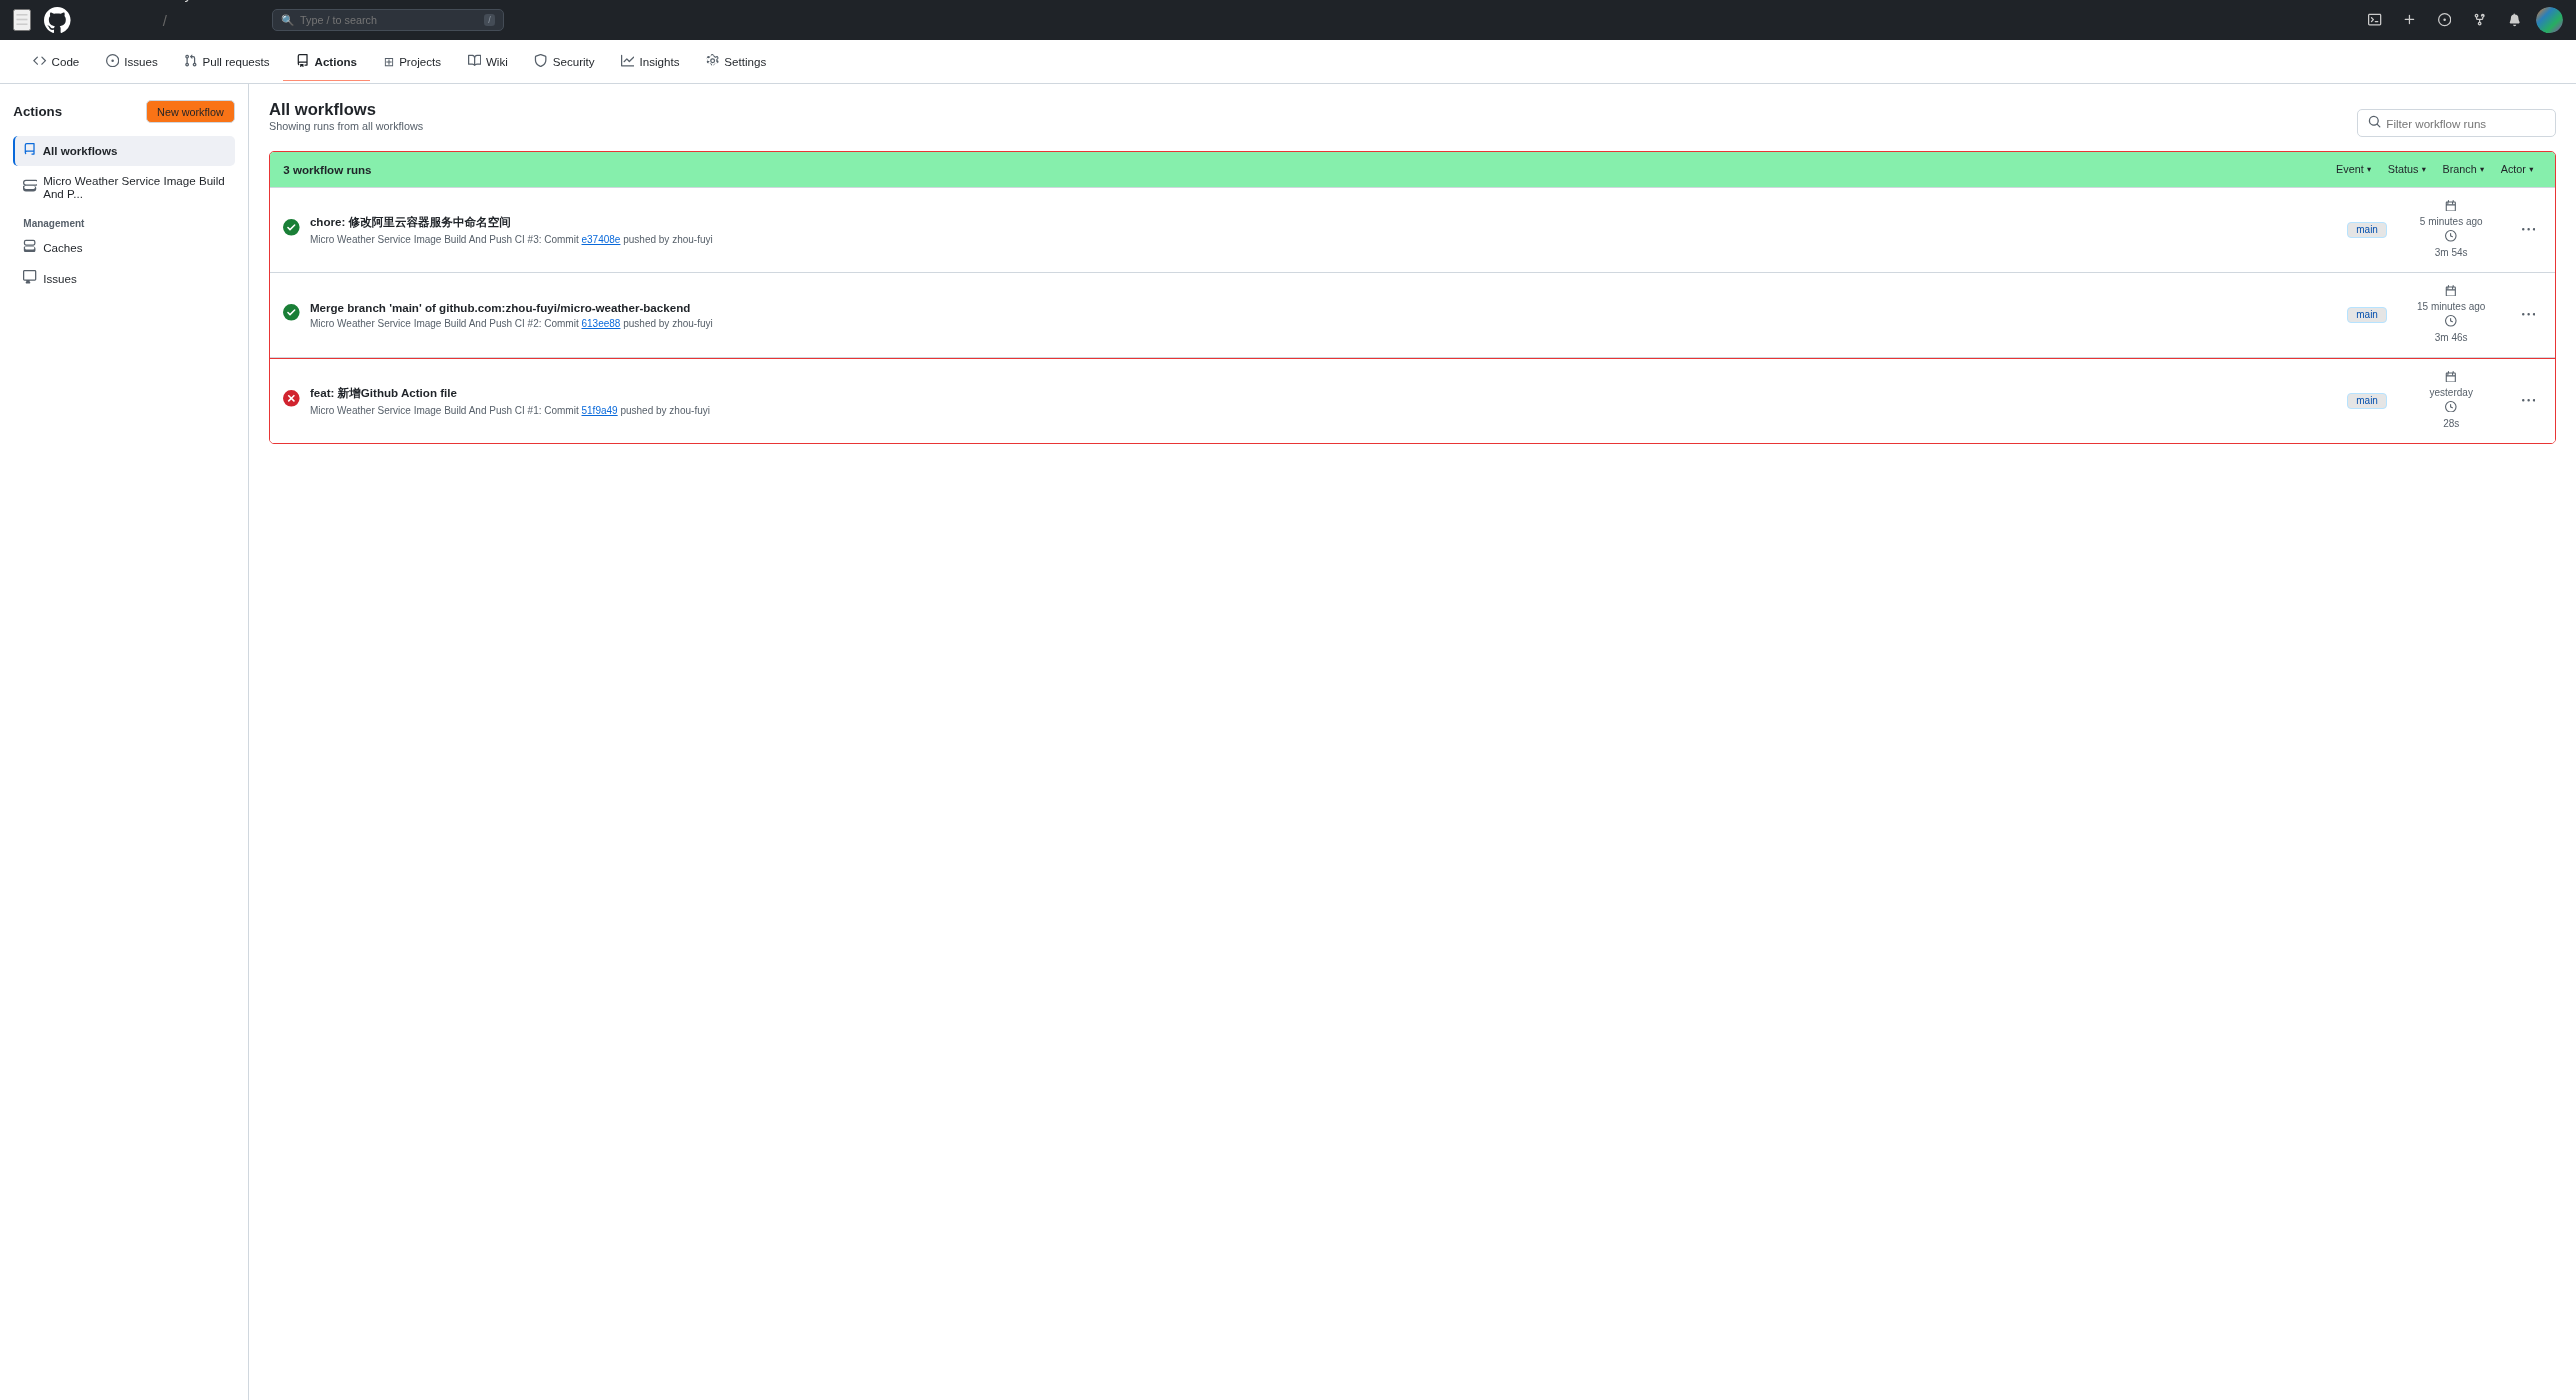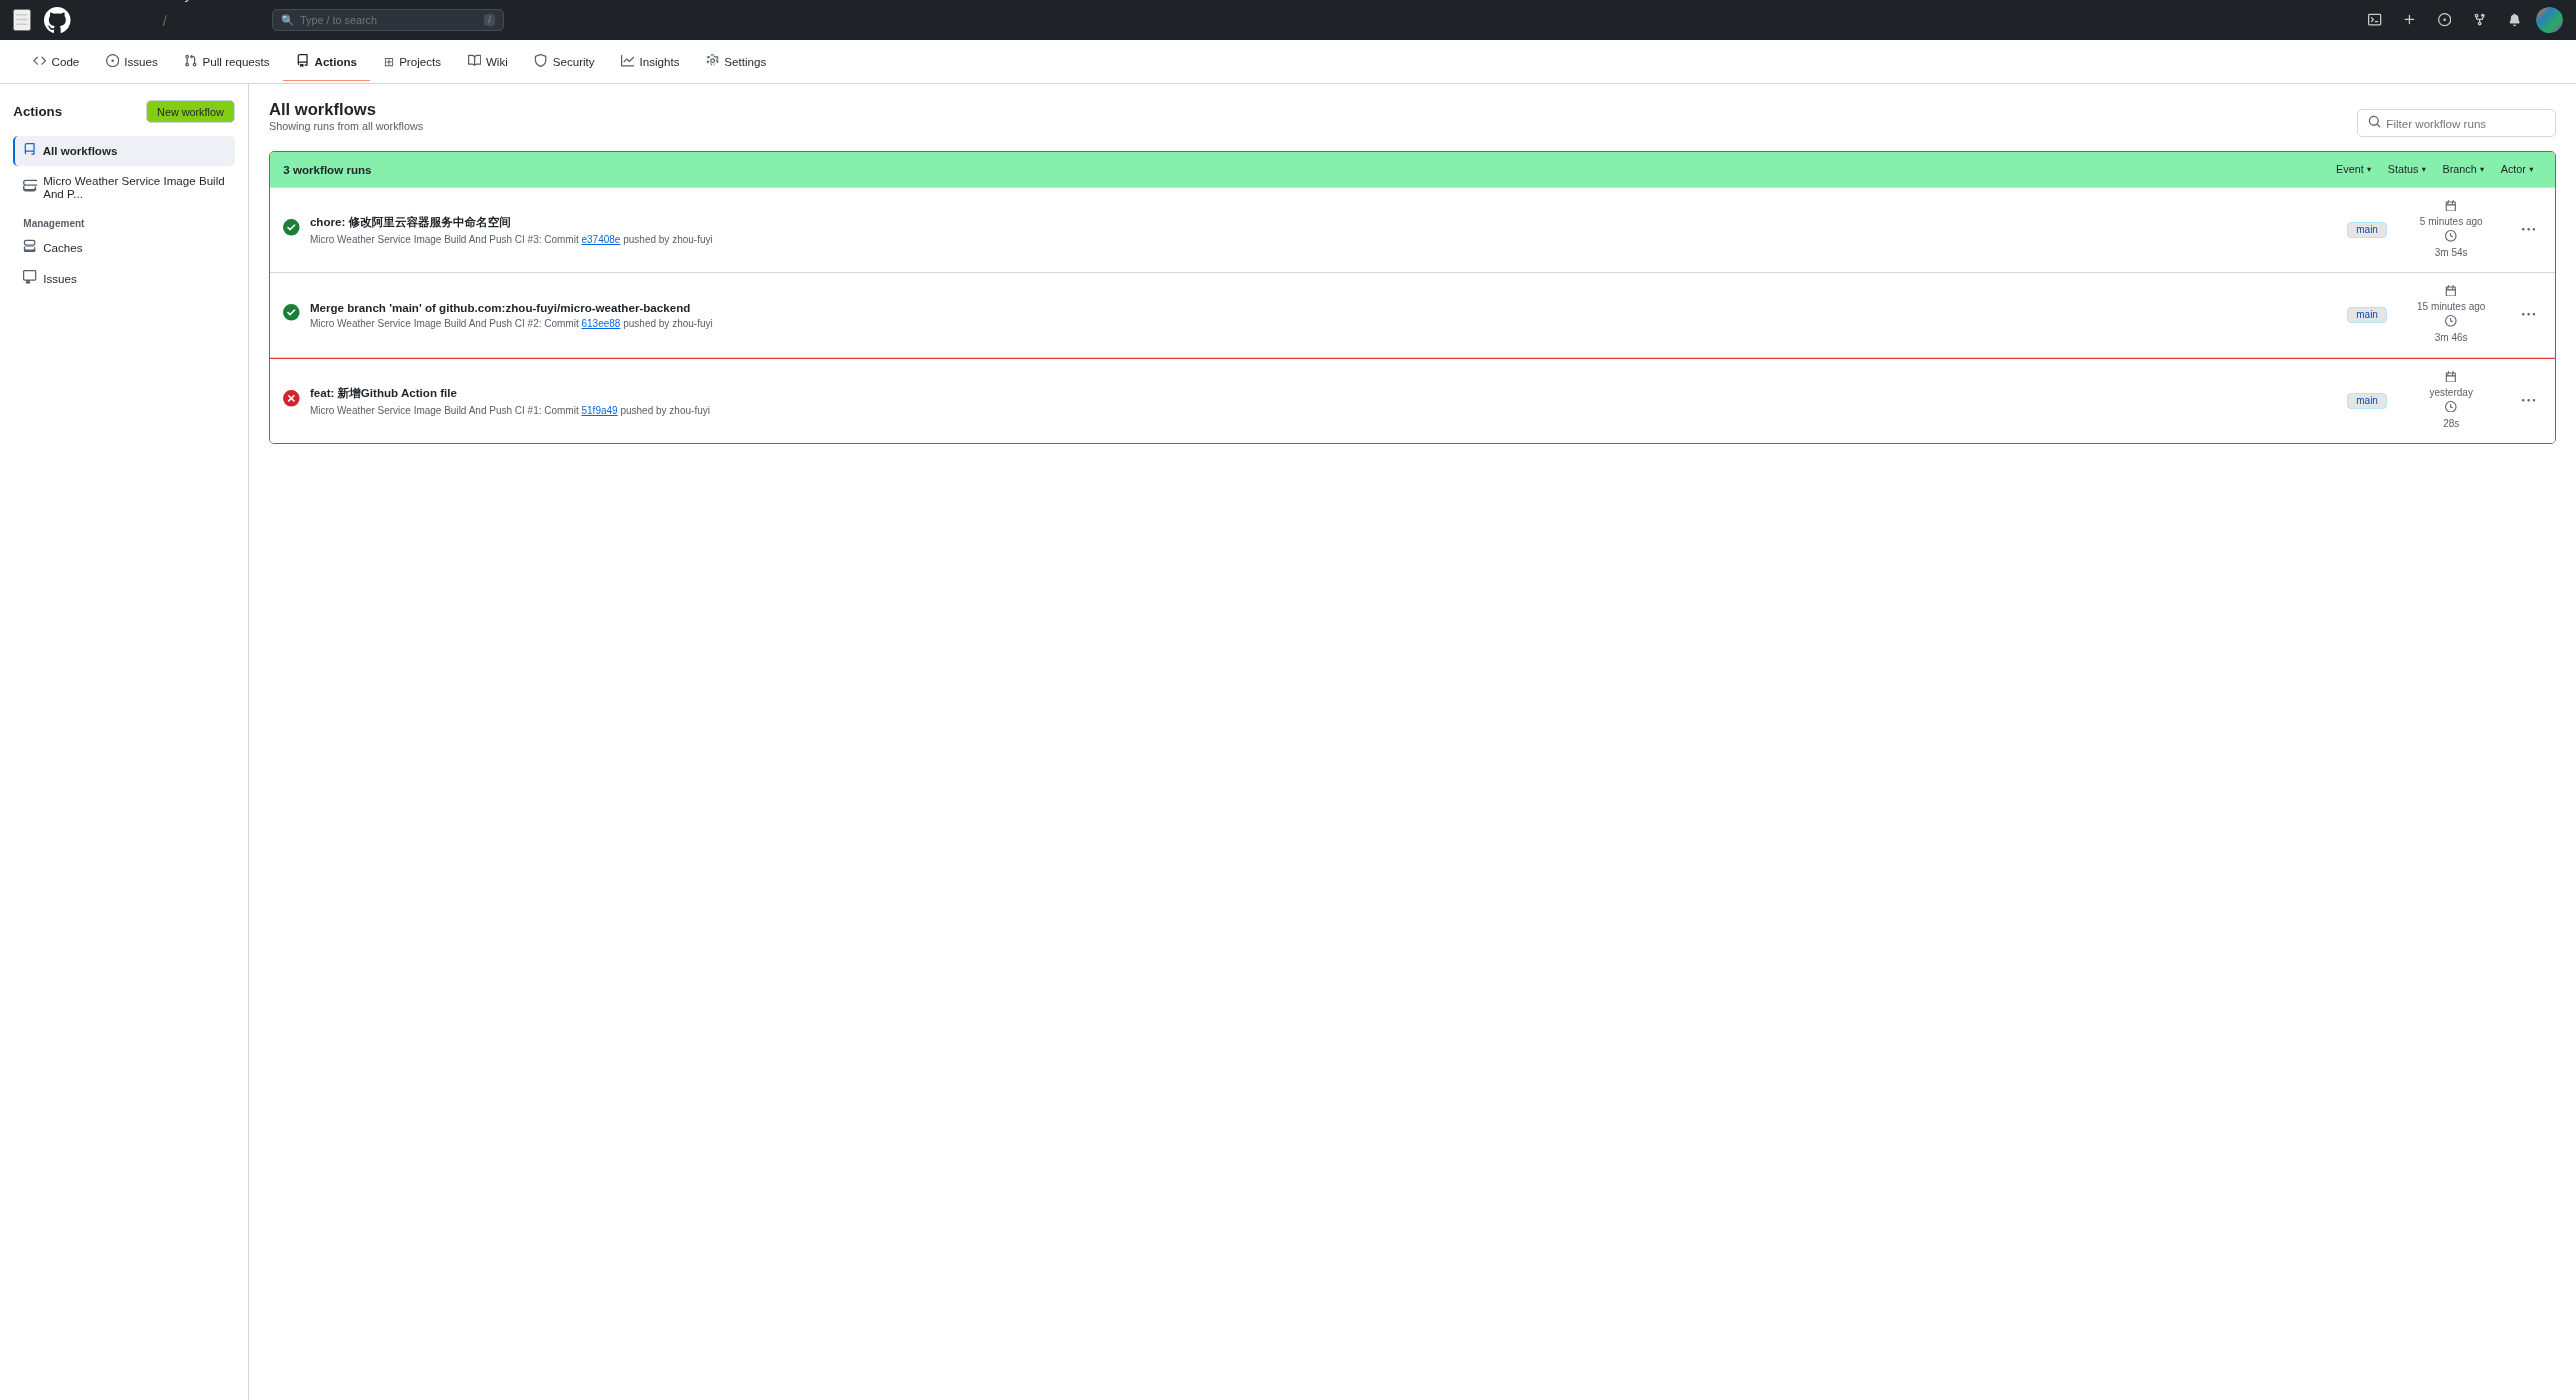--- a/index.html
+++ b/index.html
@@ -54,21 +54,21 @@
     .repo-nav-item .nav-icon { font-size: 12.5px; color: #57606a; }
 
     
     .layout { display: flex; min-height: calc(100vh - 80px); }
 
     
     .sidebar { width: 249px; flex-shrink: 0; padding: 16.6px 13.3px; border-right: 0.8px solid #d0d7de; }
     .sidebar-header { display: flex; align-items: center; justify-content: space-between; margin-bottom: 13.3px; }
     .sidebar-title { font-size: 13.3px; font-weight: 600; }
     .new-workflow-btn {
-      border: 0.8px solid #d0d7de; background: #84cc16; color: #1f2328;
+      border: 0.8px solid #d0d7de; background: #f97316; color: #1f2328;
       padding: 4.2px 10px; border-radius: 5px; font-size: 10.8px; cursor: pointer;
     }
     .sidebar-item {
       display: flex; align-items: center; padding: 6.6px 10px; border-radius: 5px;
       font-size: 11.6px; cursor: pointer; color: #1f2328; text-decoration: none;
       margin-bottom: 1.7px;
     }
     .sidebar-item.active { background: #eef0f5; font-weight: 600; border-left: 2.5px solid #0969da; padding-left: 7.5px; }
     .sidebar-item .si-icon { margin-right: 6.6px; color: #57606a; font-size: 12.5px; }
     .sidebar-section-label { font-size: 10px; font-weight: 600; color: #57606a; padding: 10px 10px 3.3px; text-transform: none; }

